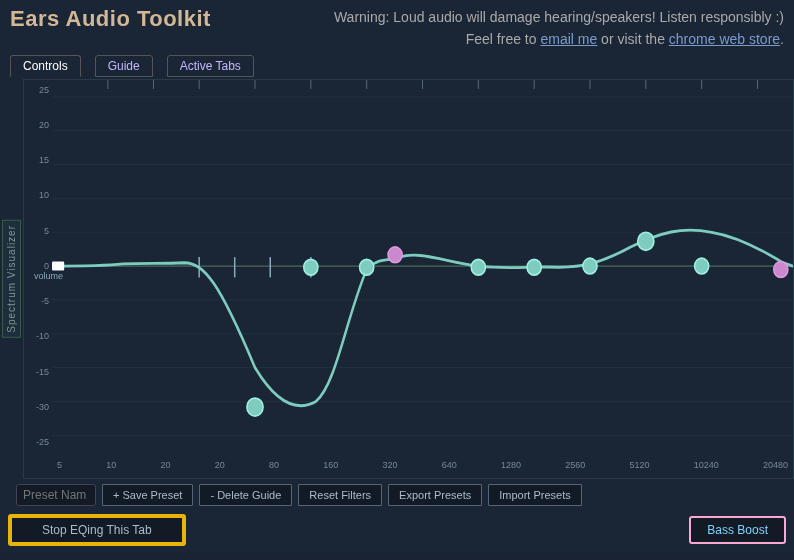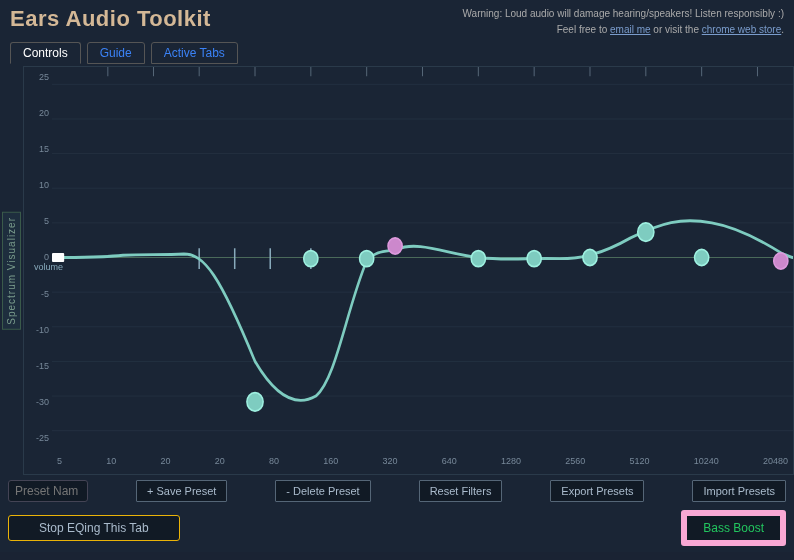--- a/index.html
+++ b/index.html
@@ -24,43 +24,43 @@
       justify-content: space-between;
       padding: 6px 10px 4px 10px;
     }
     .app-title {
       font-size: 22px;
       font-weight: bold;
       color: #d4b896;
       letter-spacing: 0.5px;
     }
     .warning-text {
-      font-size: 10px;
+      font-size: 14px;
       color: #aaa;
       text-align: right;
       line-height: 1.6;
     }
     .warning-text a {
       color: #7a9ccc;
       text-decoration: underline;
       text-align: right;
     }
     .tabs-bar {
       display: flex;
       align-items: center;
       padding: 0 10px;
-      gap: 6px;
+      gap: 14px;
       margin-bottom: 2px;
     }
     .tab {
       padding: 3px 12px;
       border: 1px solid #555;
       border-radius: 3px 3px 0 0;
       font-size: 12px;
-      color: #3b82f6;
+      color: #c4b5fd;
       cursor: pointer;
       background: transparent;
     }
     .tab.active {
       background: #1a2535;
       color: #fff;
       border-bottom: 1px solid #1a2535;
     }
     .eq-area {
       flex: 1;
@@ -119,24 +119,23 @@
     svg.eq-curve {
       position: absolute;
       top: 0; left: 28px;
       right: 0; bottom: 26px;
       width: calc(100% - 28px);
       height: calc(100% - 26px);
     }
     .bottom-controls {
       display: flex;
       align-items: center;
-      padding: 5px 8px;
+      padding: 5px 16px;
       gap: 6px;
       flex-wrap: nowrap;
-      justify-content: space-between;
     }
     .preset-input {
       background: #111a25;
       border: 1px solid #445;
       color: #aaa;
       font-size: 12px;
       padding: 3px 6px;
       border-radius: 3px;
       width: 80px;
     }
@@ -152,31 +151,31 @@
     }
     .bottom-row2 {
       display: flex;
       align-items: center;
       padding: 3px 8px 6px 8px;
       justify-content: center;
       gap: 8px;
     }
     .stop-btn {
       background: #111a25;
-      border: 1px solid #eab308;
+      border: 4px solid #eab308;
       color: #aabbcc;
       font-size: 12px;
       padding: 5px 30px;
       border-radius: 3px;
       cursor: pointer;
     }
     .bass-boost-btn {
       background: #111a25;
-      border: 6px solid #f9a8d4;
-      color: #22c55e;
+      border: 2px solid #f9a8d4;
+      color: #7dd3fc;
       font-size: 12px;
       padding: 5px 16px;
       border-radius: 3px;
       cursor: pointer;
     }
     .bottom-row2-right {
       display: flex;
       gap: 8px;
       margin-left: auto;
     }
@@ -305,21 +304,21 @@
         <span class="x-label">5120</span>
         <span class="x-label">10240</span>
         <span class="x-label">20480</span>
       </div>
     </div>
   </div>
 
   <div class="bottom-controls">
     <input class="preset-input" type="text" placeholder="Preset Nam" style="">
     <button class="ctrl-btn">+ Save Preset</button>
-    <button class="ctrl-btn">- Delete Preset</button>
+    <button class="ctrl-btn">- Delete Guide</button>
     <button class="ctrl-btn">Reset Filters</button>
     <button class="ctrl-btn">Export Presets</button>
     <button class="ctrl-btn">Import Presets</button>
   </div>
 
   <div class="bottom-row2">
     <button class="stop-btn">Stop EQing This Tab</button>
     <div class="bottom-row2-right">
       <button class="bass-boost-btn">Bass Boost</button>
     </div>

